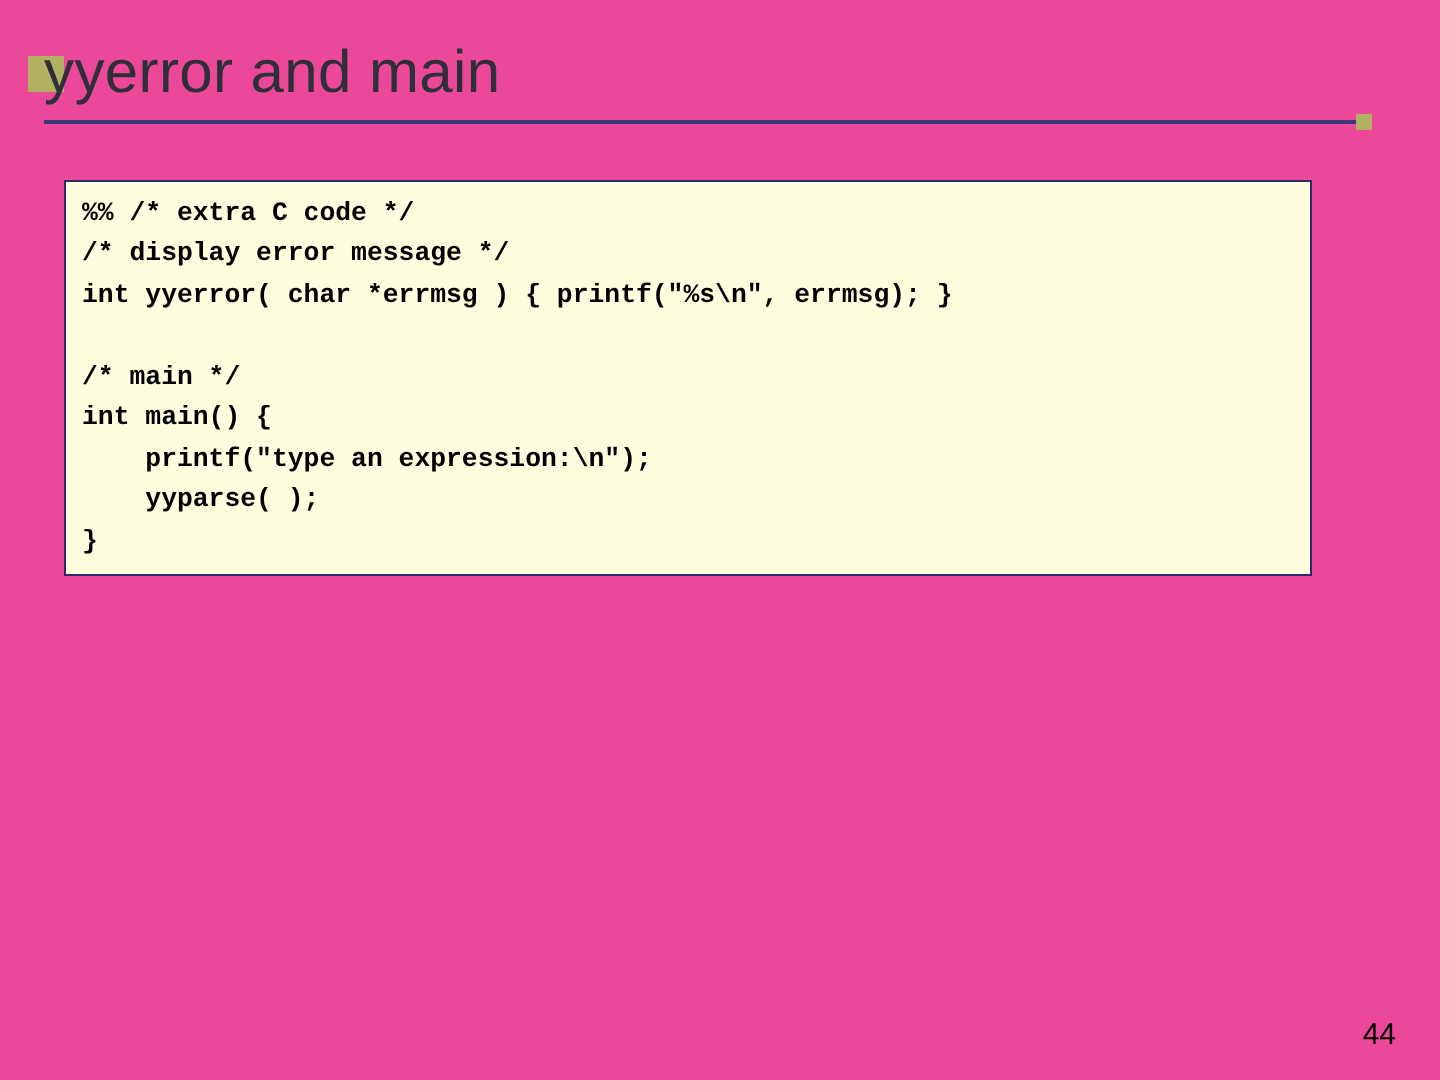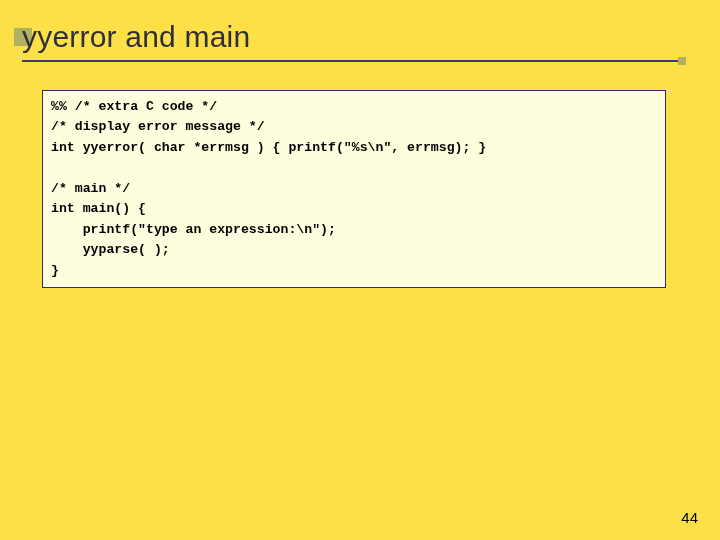--- a/index.html
+++ b/index.html
@@ -8,21 +8,21 @@
     width: 720px;
     height: 540px;
     background: #ffffff;
     font-family: Arial, Helvetica, sans-serif;
     position: relative;
     overflow: hidden;
   }
   .slide {
     width: 720px;
     height: 540px;
-    background: #fde047;
+    background: #ec4899;
     position: relative;
     box-sizing: border-box;
   }
   .title-wrap {
     position: absolute;
     top: 20px;
     left: 14px;
     right: 40px;
   }
   .title-accent {
@@ -56,21 +56,21 @@
     position: absolute;
     right: -6px;
     top: -3px;
     width: 8px;
     height: 8px;
     background: #b1b161;
   }
   .codebox {
     position: absolute;
     top: 90px;
-    left: 42px;
+    left: 32px;
     width: 624px;
     box-sizing: border-box;
     background: #fefedf;
     border: 1px solid #2b2b6e;
     padding: 6px 8px 6px 8px;
   }
   .codebox pre {
     margin: 0;
     font-family: "Courier New", Courier, monospace;
     font-weight: bold;

